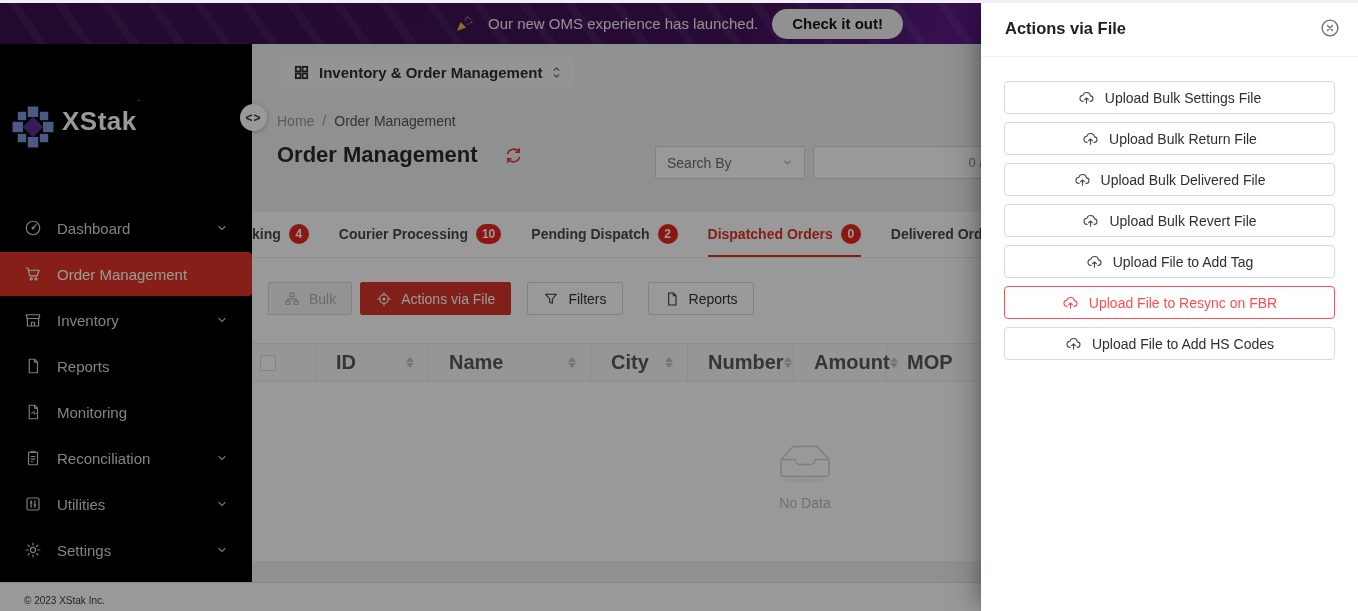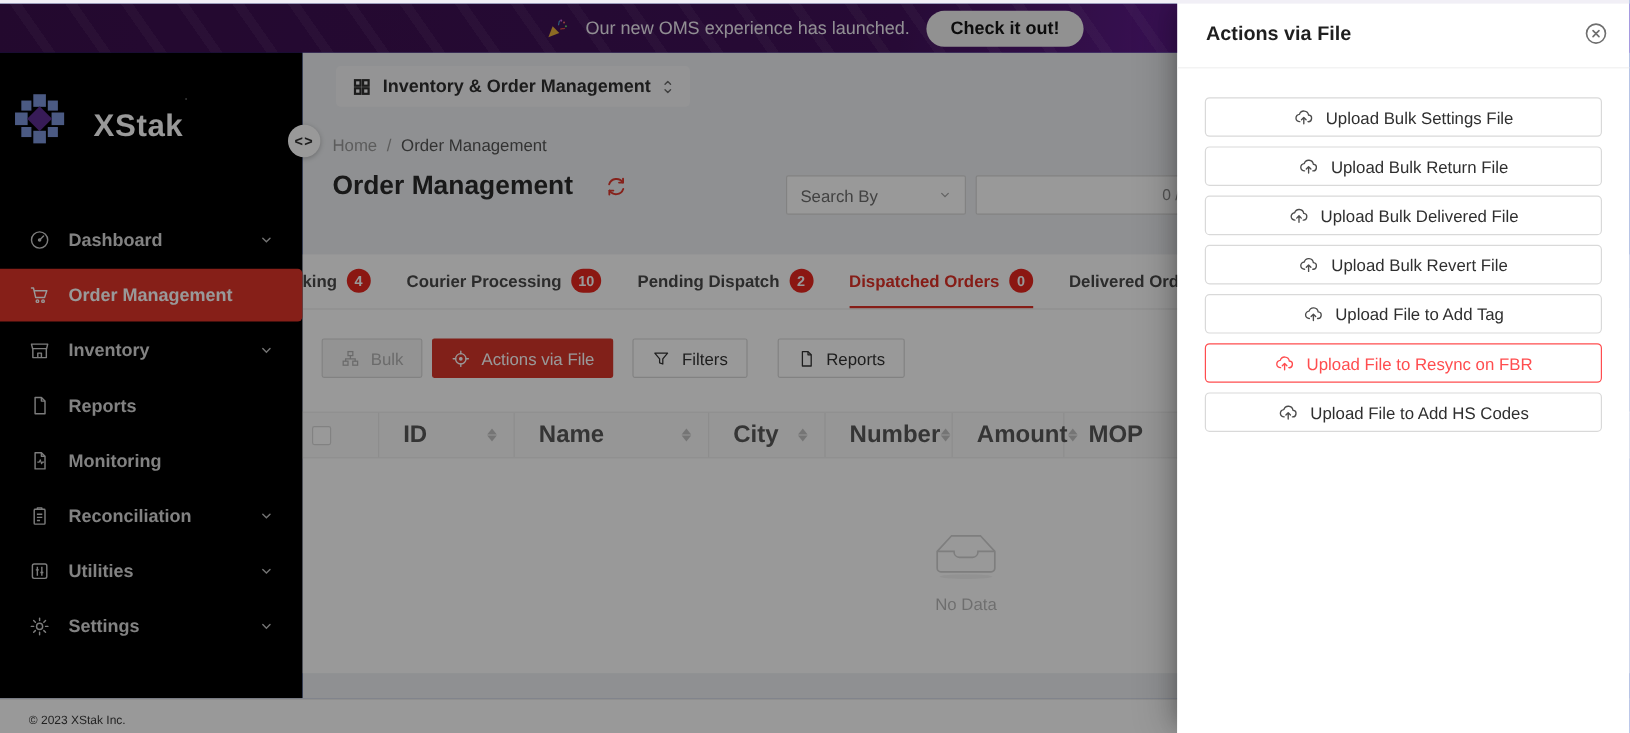--- a/index.html
+++ b/index.html
@@ -15,26 +15,26 @@
     background:linear-gradient(100deg,#3b0f4e 0%,#41125a 55%,#7a25b8 88%,#9b30d9 100%);
     display:flex; align-items:center; justify-content:center; gap:14px; overflow:hidden; }
   .banner::before { content:""; position:absolute; inset:0;
     background:repeating-linear-gradient(55deg, transparent 0 30px, rgba(255,255,255,0.05) 30px 38px); }
   .banner .msg { color:#f2eef6; font-size:15px; position:relative; }
   .banner .cta { position:relative; background:#f2f2f2; color:#141414; border:none; border-radius:16px;
     height:30px; padding:0 20px; font-size:15px; font-weight:600; cursor:pointer; }
 
   
   .sidebar { position:absolute; top:44px; left:0; width:252px; height:538px; background:#000; z-index:2; }
-  .logo-row { display:flex; align-items:flex-end; gap:24px; padding:34px 0 0 12px; }
+  .logo-row { display:flex; align-items:flex-start; gap:8px; padding:34px 0 0 12px;margin-top:28px; }
   .logo-text { color:#fff; font-size:26px; font-weight:600; letter-spacing:.5px; }
   .logo-tm { color:#cfcfcf; font-size:11px; vertical-align:top; position:relative; top:-8px; left:1px; }
   .menu { margin-top:58px; }
   .menu-item { height:44px; margin-bottom:2px; display:flex; align-items:center; gap:15px;
-    padding:0 24px; color:#d9d9d9; font-size:15px; font-weight:700; cursor:pointer; }
+    padding:0 24px; color:#d9d9d9; font-size:15px; font-weight:400; cursor:pointer; }
   .menu-item .mi-icon { width:18px; height:18px; flex:0 0 18px; color:#cfcfcf; }
   .menu-item .mi-label { flex:1; }
   .menu-item .chev { width:12px; height:12px; color:#bfbfbf; }
   .menu-item.active { background:#e03428; border-radius:0 4px 4px 0; color:#fff; }
   .menu-item.active .mi-icon, .menu-item.active .chev { color:#fff; }
 
   .collapse-toggle { position:absolute; top:104px; left:240px; width:27px; height:27px; border-radius:50%;
     background:#fff; z-index:3; display:flex; align-items:center; justify-content:center;
     font-size:12px; font-weight:700; color:#333; letter-spacing:1px; box-shadow:0 1px 4px rgba(0,0,0,.25); cursor:pointer; }
 

